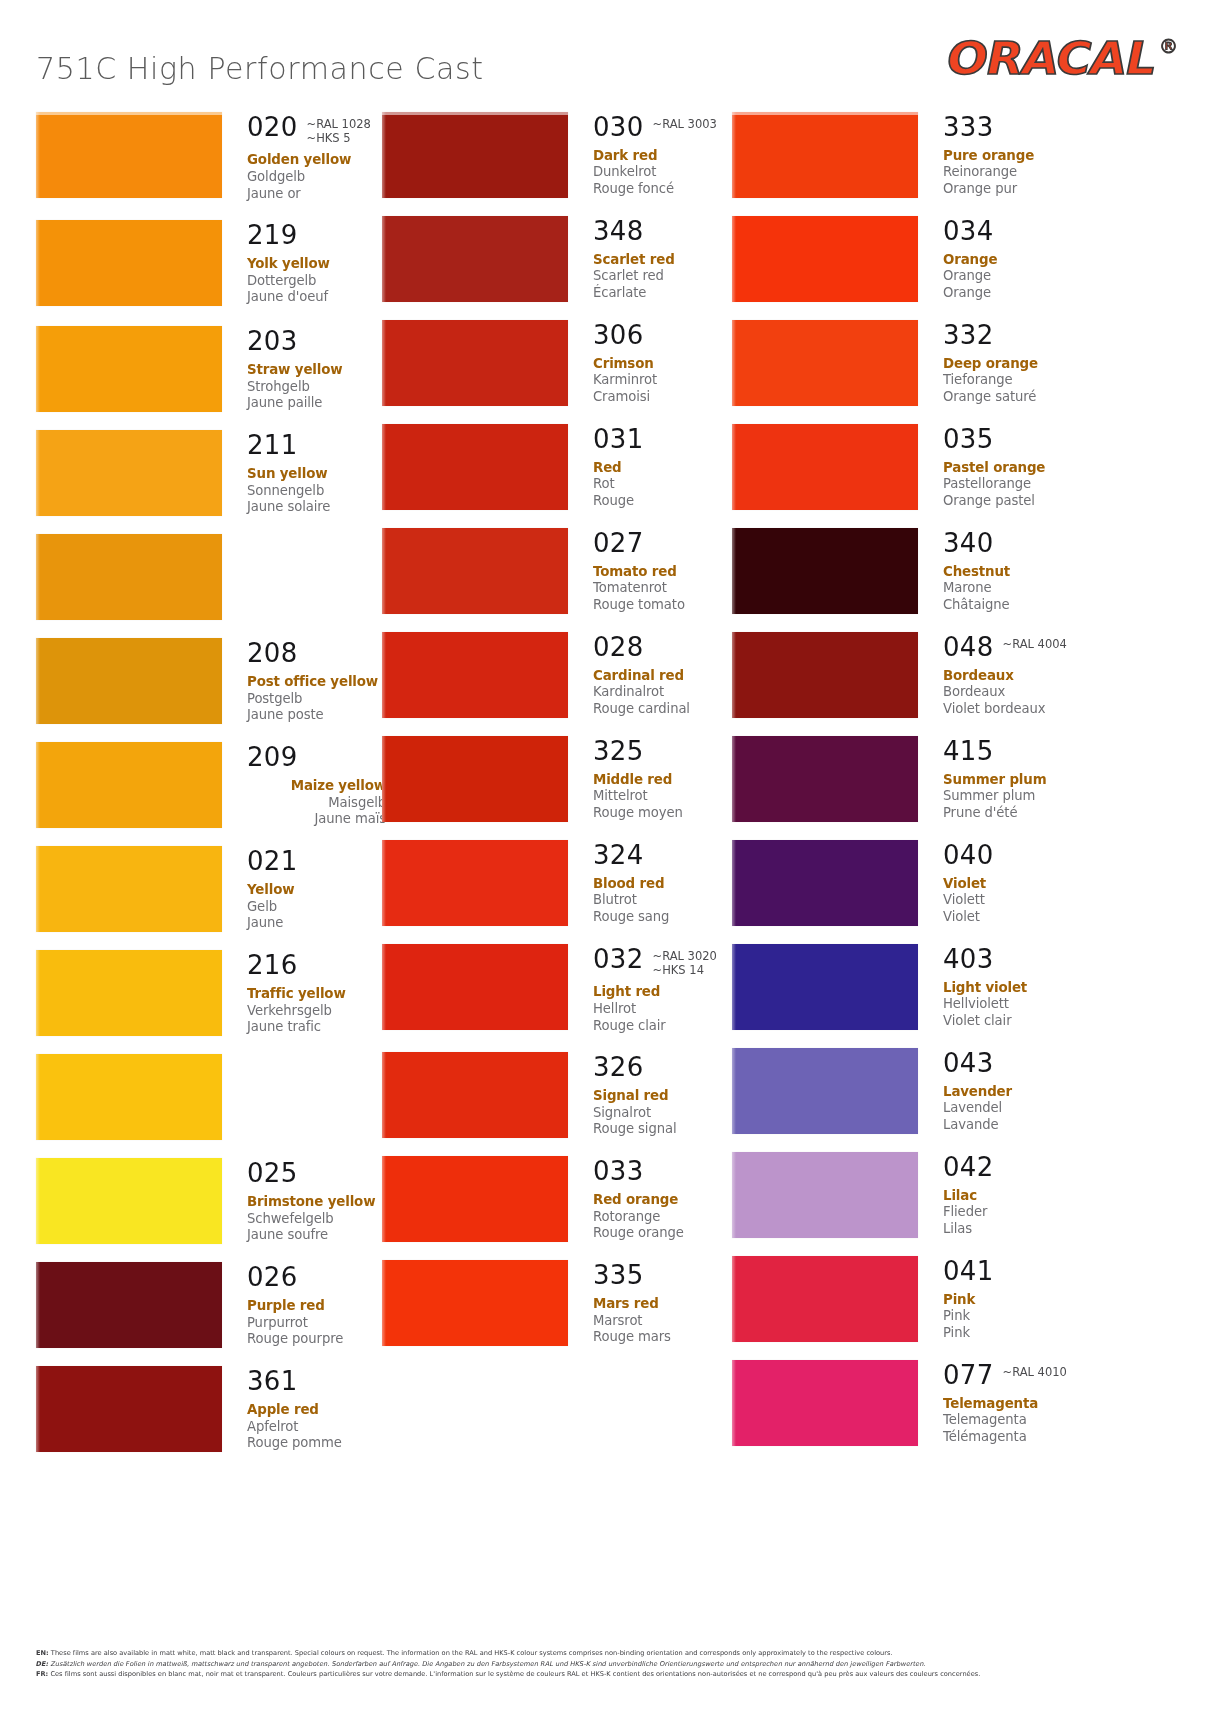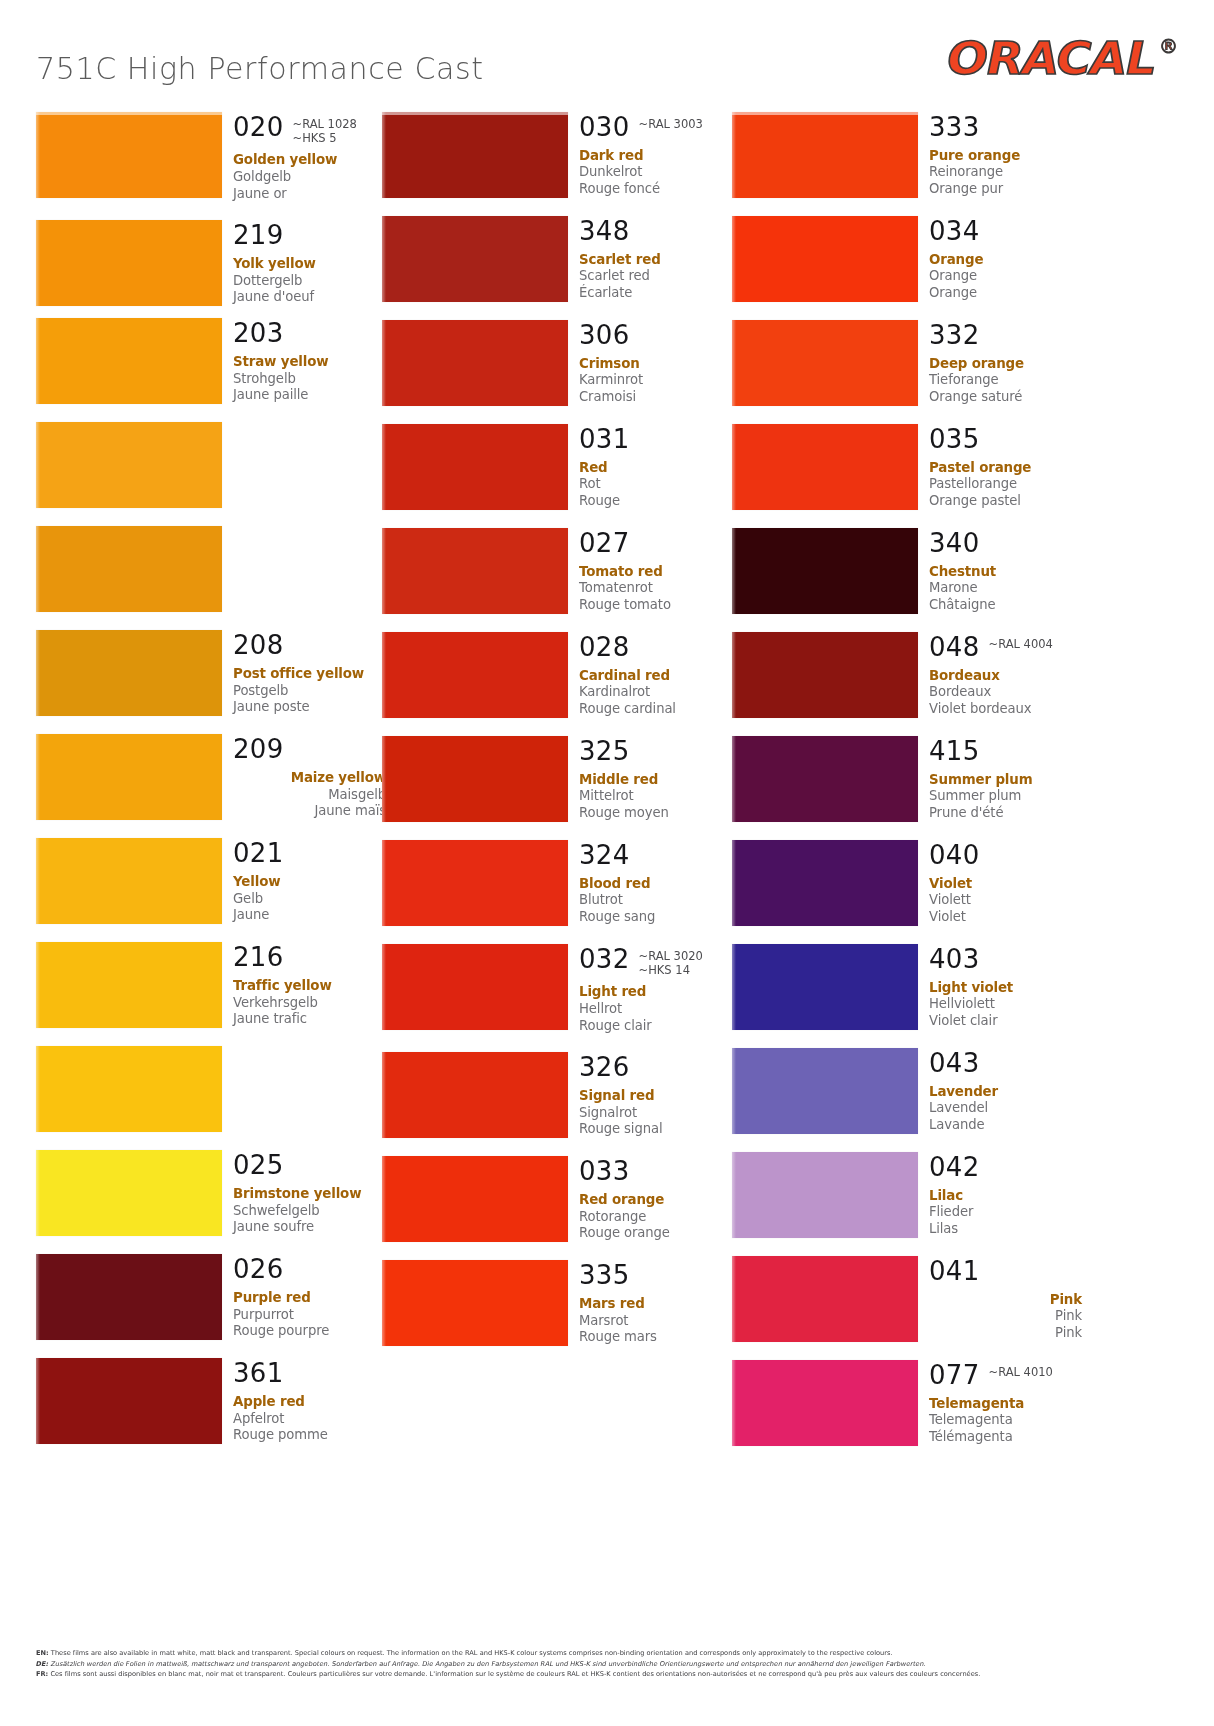--- a/index.html
+++ b/index.html
@@ -98,21 +98,21 @@
   .chip-top-edge {
     position: absolute;
     left: 0; top: 0;
     width: 100%; height: 3px;
     background: #ffffff;
     opacity: 0.55;
   }
 
   .swatch-info {
     flex: 1 1 auto;
-    padding-left: 11px;
+    padding-left: 25px;
     padding-top: 2px;
   }
   .code-line {
     display: flex;
     align-items: flex-start;
     line-height: 1;
   }
   .swatch-code {
     font-size: 26px;
     font-weight: 400;
@@ -190,21 +190,21 @@
             <div class="refs">
               <div class="ref">~RAL 1028</div>
               <div class="ref">~HKS 5</div>
             </div>
           </div>
           <div class="name-en">Golden yellow</div>
           <div class="name-de">Goldgelb</div>
           <div class="name-fr">Jaune or</div>
         </div>
       </div>
-      <div class="swatch-row" style="margin-bottom: 12px; align-items: center;">
+      <div class="swatch-row" style="margin-bottom: 20px; align-items: center;">
         <div class="swatch-chip" style="background: rgb(244, 146, 8); height: 86px;"></div>
         <div class="swatch-info">
           <div class="code-line">
             <div class="swatch-code">219</div>
           </div>
           <div class="name-en">Yolk yellow</div>
           <div class="name-de">Dottergelb</div>
           <div class="name-fr">Jaune d'oeuf</div>
         </div>
       </div>
@@ -214,20 +214,28 @@
           <div class="code-line">
             <div class="swatch-code">203</div>
           </div>
           <div class="name-en">Straw yellow</div>
           <div class="name-de">Strohgelb</div>
           <div class="name-fr">Jaune paille</div>
         </div>
       </div>
       <div class="swatch-row" style="margin-bottom: 18px;">
         <div class="swatch-chip" style="background: rgb(245, 163, 21); height: 86px;"></div>
+        <div class="swatch-info">
+          <div class="code-line">
+            <div class="swatch-code">211</div>
+          </div>
+          <div class="name-en">Sun yellow</div>
+          <div class="name-de">Sonnengelb</div>
+          <div class="name-fr">Jaune solaire</div>
+        </div>
       </div>
       <div class="swatch-row" style="margin-bottom: 18px;">
         <div class="swatch-chip" style="background: rgb(232, 149, 12); height: 86px;"></div>
       </div>
       <div class="swatch-row" style="margin-bottom: 18px;">
         <div class="swatch-chip" style="background: rgb(221, 148, 10); height: 86px;"></div>
         <div class="swatch-info">
           <div class="code-line">
             <div class="swatch-code">208</div>
           </div>
@@ -569,21 +577,21 @@
         <div class="swatch-chip" style="background: rgb(188, 148, 203); height: 86px;"></div>
         <div class="swatch-info">
           <div class="code-line">
             <div class="swatch-code">042</div>
           </div>
           <div class="name-en">Lilac</div>
           <div class="name-de">Flieder</div>
           <div class="name-fr">Lilas</div>
         </div>
       </div>
-      <div class="swatch-row" style="margin-bottom: 18px; text-align: right;">
+      <div class="swatch-row" style="margin-bottom: 18px;">
         <div class="swatch-chip" style="background: rgb(225, 35, 65); height: 86px;"></div>
         <div class="swatch-info">
           <div class="code-line">
             <div class="swatch-code">041</div>
           </div>
           <div class="name-en">Pink</div>
           <div class="name-de">Pink</div>
           <div class="name-fr">Pink</div>
         </div>
       </div>

